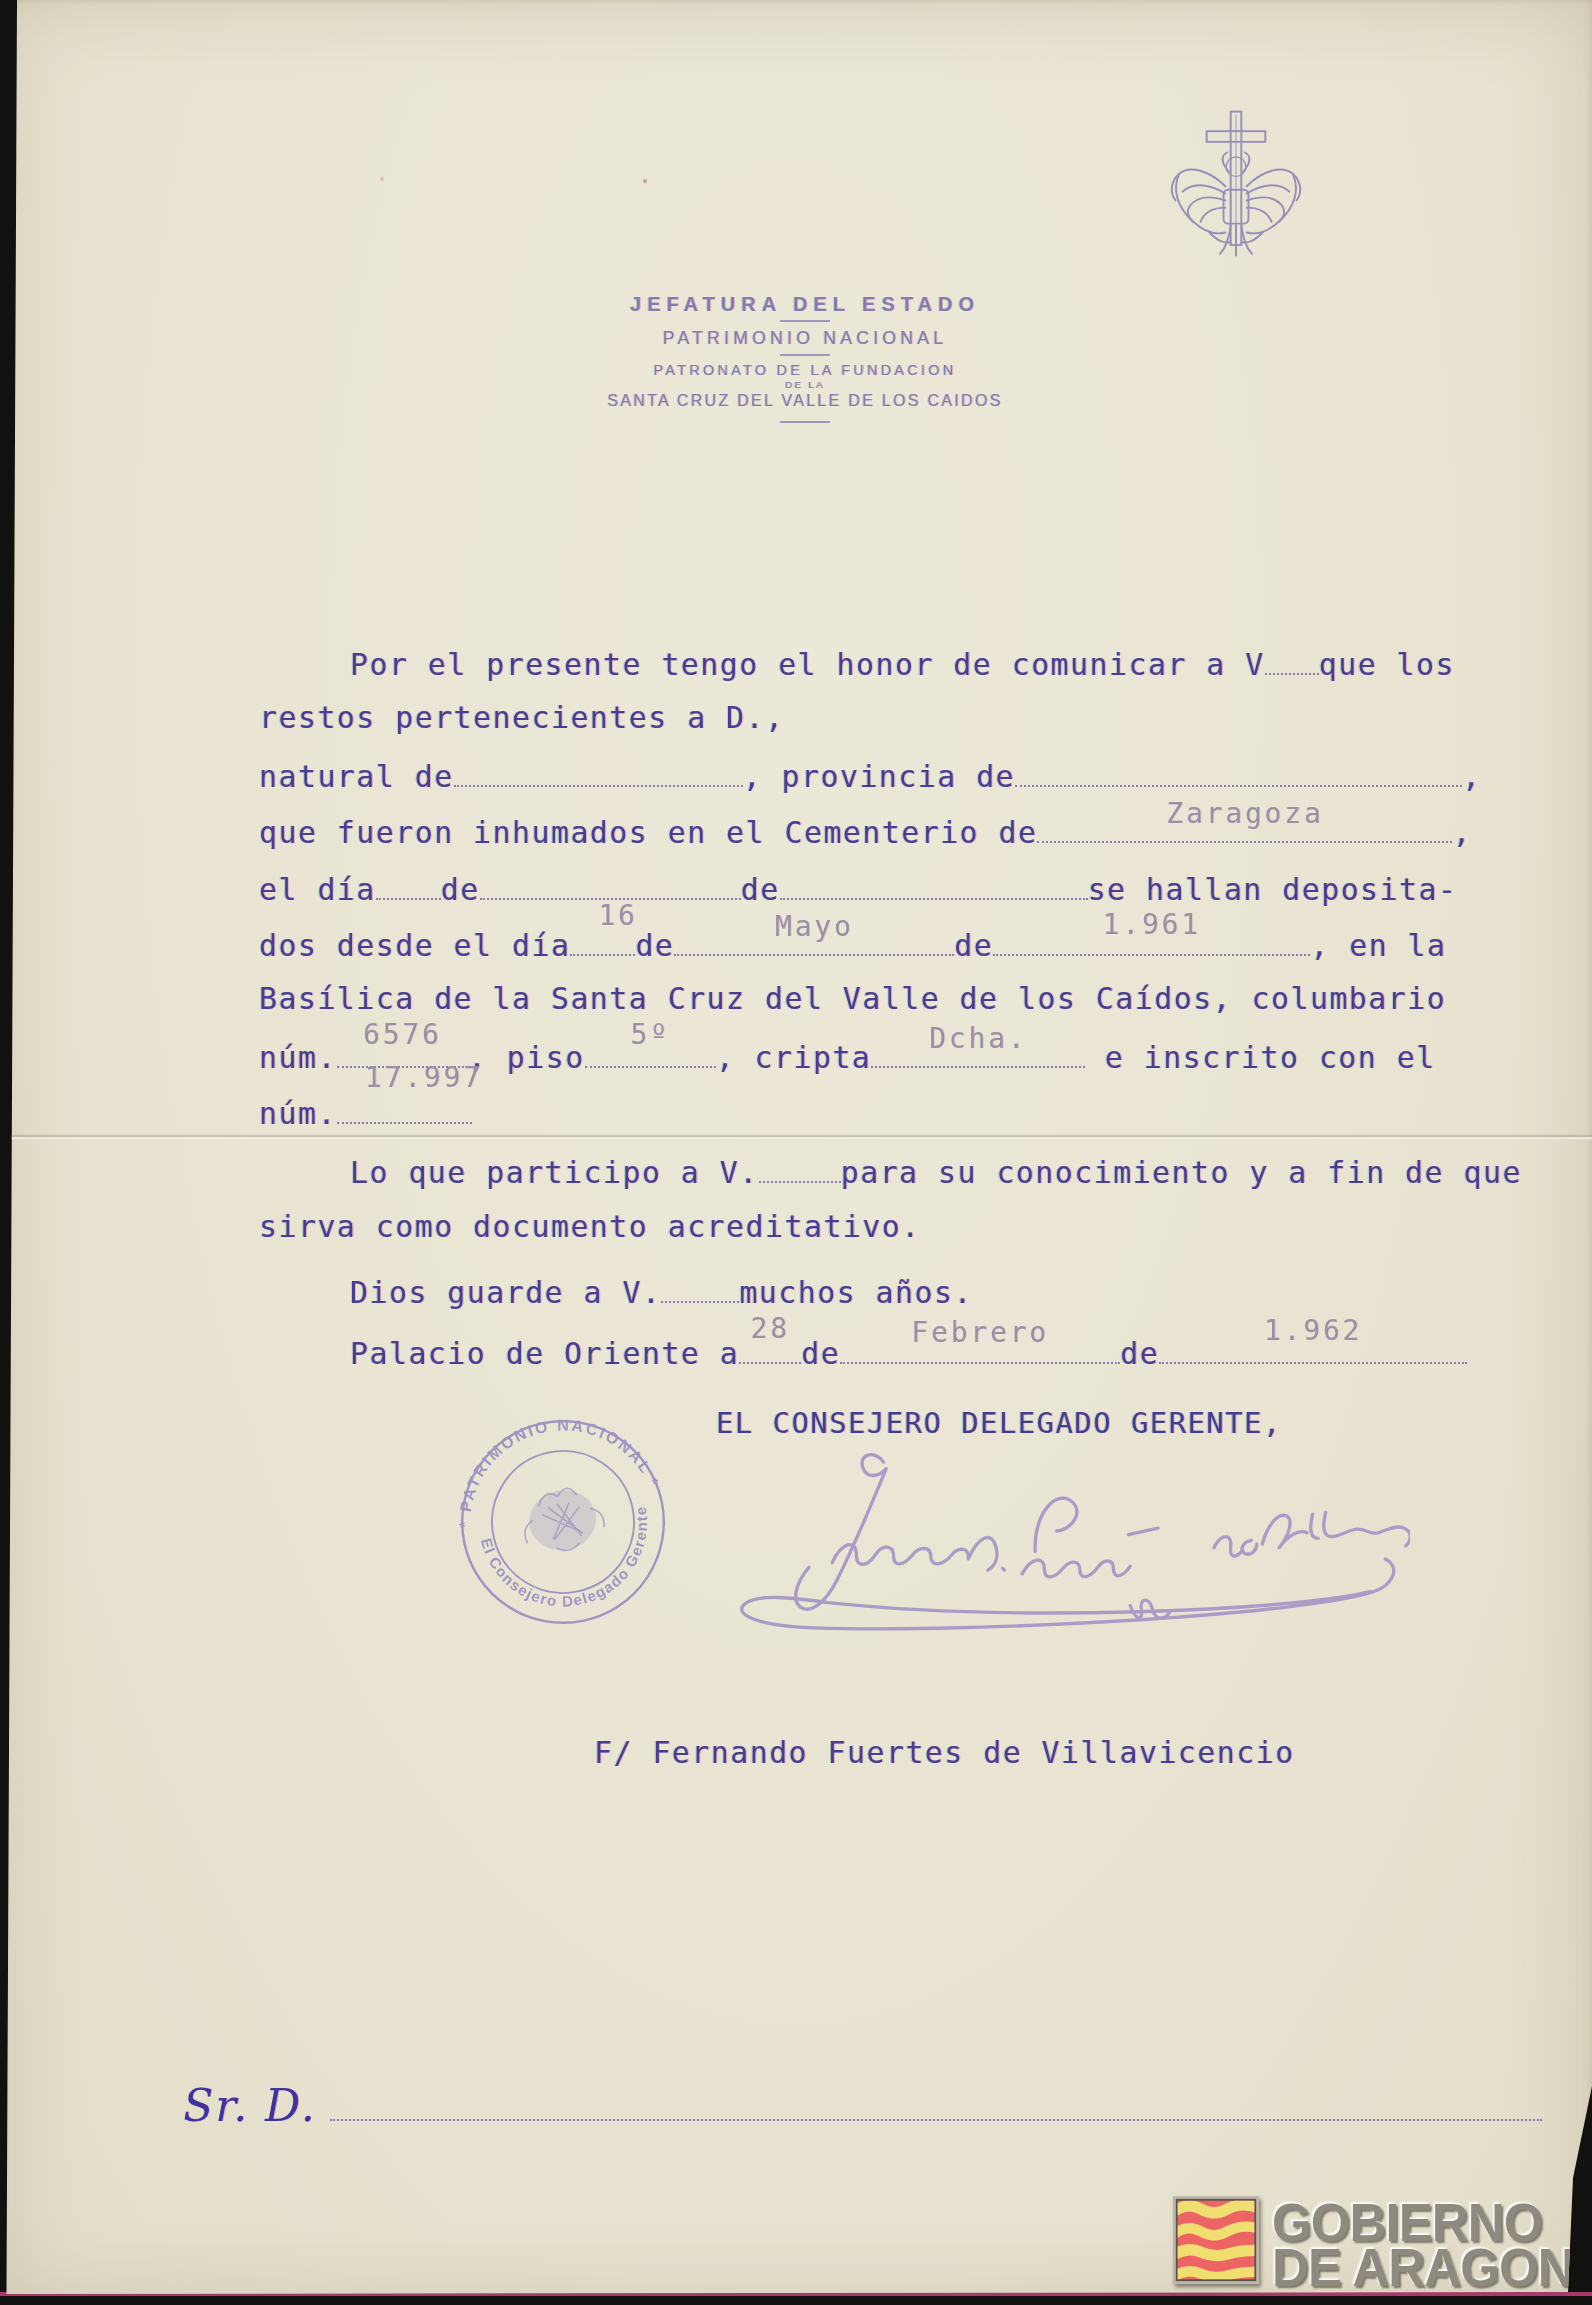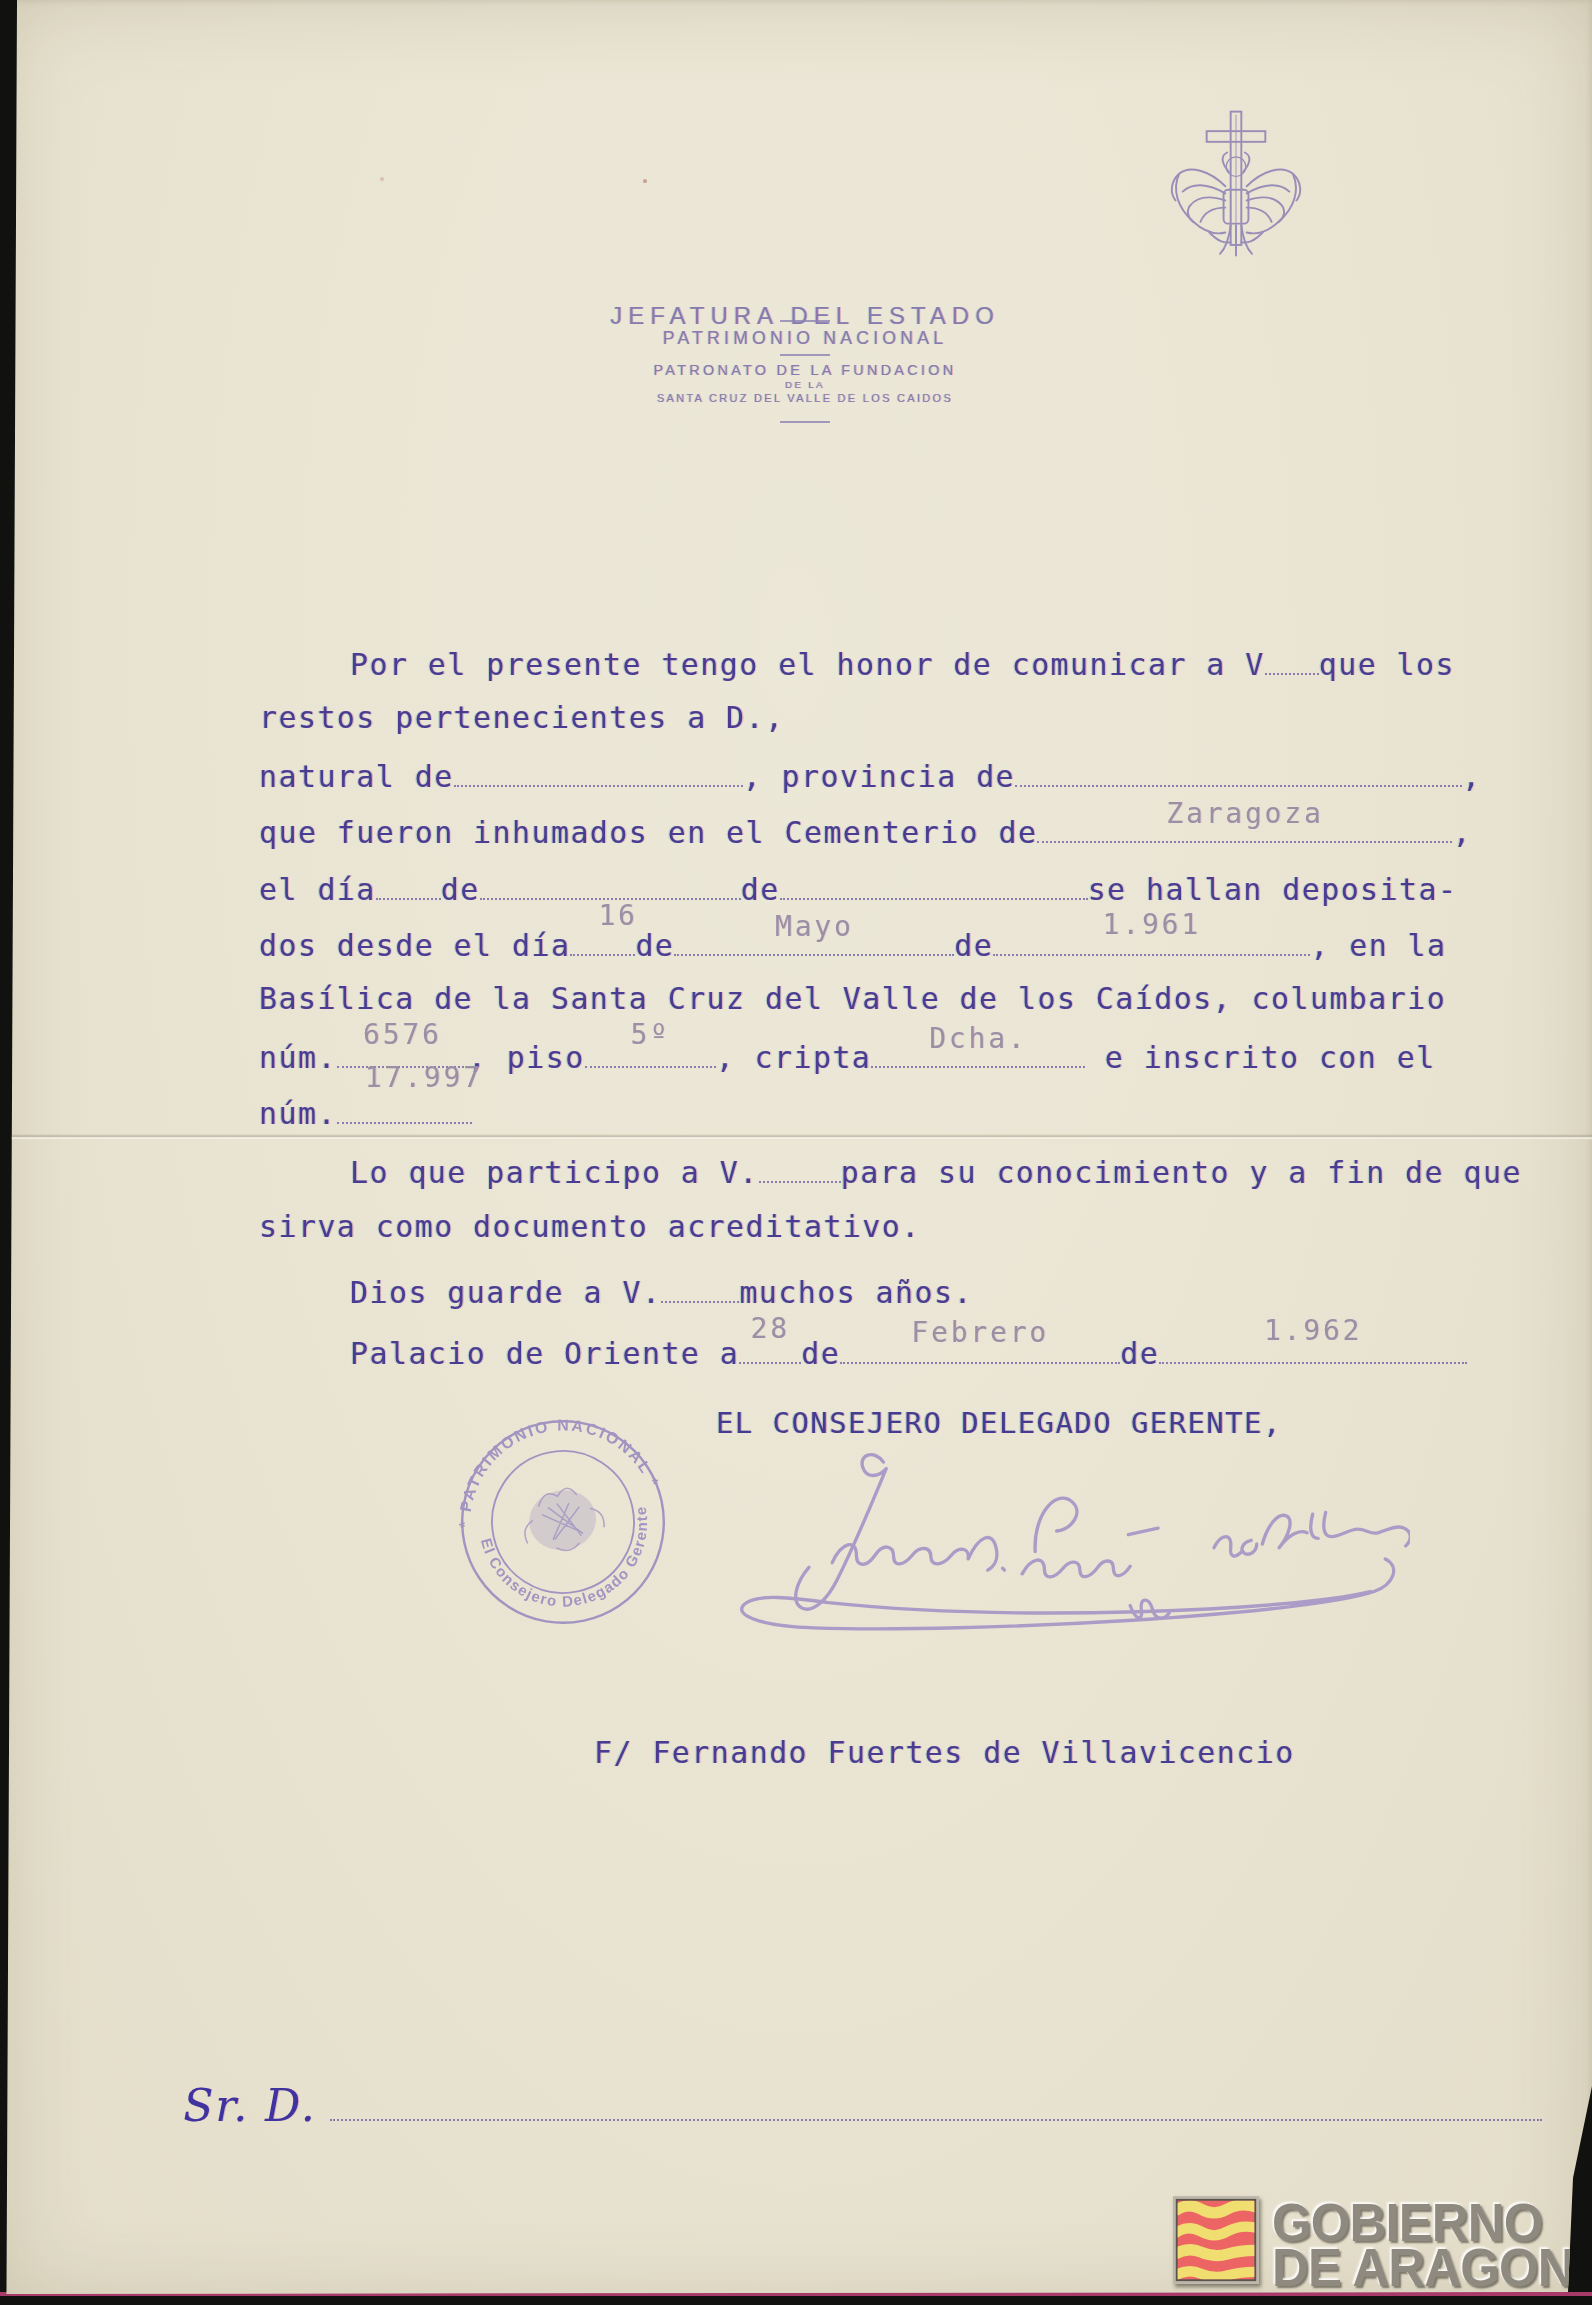--- a/index.html
+++ b/index.html
@@ -12,25 +12,25 @@
          background:radial-gradient(ellipse at 50% 28%, #ece8d8 0%, #e9e4d2 55%, #e3ddc9 100%);
          clip-path:polygon(17px 0px,1592px 0px,1592px 2086px,1573px 2178px,1568px 2292px,6.5px 2294px);
          box-shadow:inset 0 0 84px rgba(110,95,60,.20), inset 0 0 7.5px rgba(90,80,50,.18);}
   .fox{position:absolute;width:3.7px;height:3.7px;border-radius:50%;background:rgba(176,80,60,.45);}
 
   
   #letterhead{position:absolute;left:432px;top:0;width:746px;text-align:center;
               font-family:"Liberation Sans",sans-serif;color:#857bae;}
   #letterhead .lh{position:absolute;left:0;width:746px;
                   text-shadow:0.9px 0 0 rgba(195,80,165,.35), -0.9px 0 0 rgba(60,150,150,.25);}
-  #lh1{top:302px;font-size:24px;letter-spacing:6px;}
+  #lh1{top:293px;font-size:20px;letter-spacing:6px;font-weight:bold;}
   #lh2{top:328px;font-size:17.7px;letter-spacing:4.2px;}
   #lh3{top:362px;font-size:14.4px;letter-spacing:3.3px;}
   #lh4{top:379px;font-size:9.8px;letter-spacing:2.3px;}
-  #lh5{top:392px;font-size:11px;letter-spacing:2.3px;}
+  #lh5{top:392px;font-size:16px;letter-spacing:2.3px;}
   .lh-rule{position:absolute;left:348px;width:50px;height:1.9px;background:#8d83b4;opacity:.8;}
   #lhr1{top:320px;} #lhr2{top:354px;} #lhr3{top:421px;}
   #emblem{position:absolute;left:724px;top:106px;}
 
   
   .line{position:absolute;left:259px;white-space:pre;font-size:30px;letter-spacing:1.4px;
         color:#4a3c92;line-height:1.1;
         text-shadow:1.1px 0 0 rgba(186,62,150,.28), -1.1px 0 0 rgba(36,150,150,.25);}
   .line.indent{padding-left:91px;}
   .slot{display:inline-block;position:relative;height:28px;

